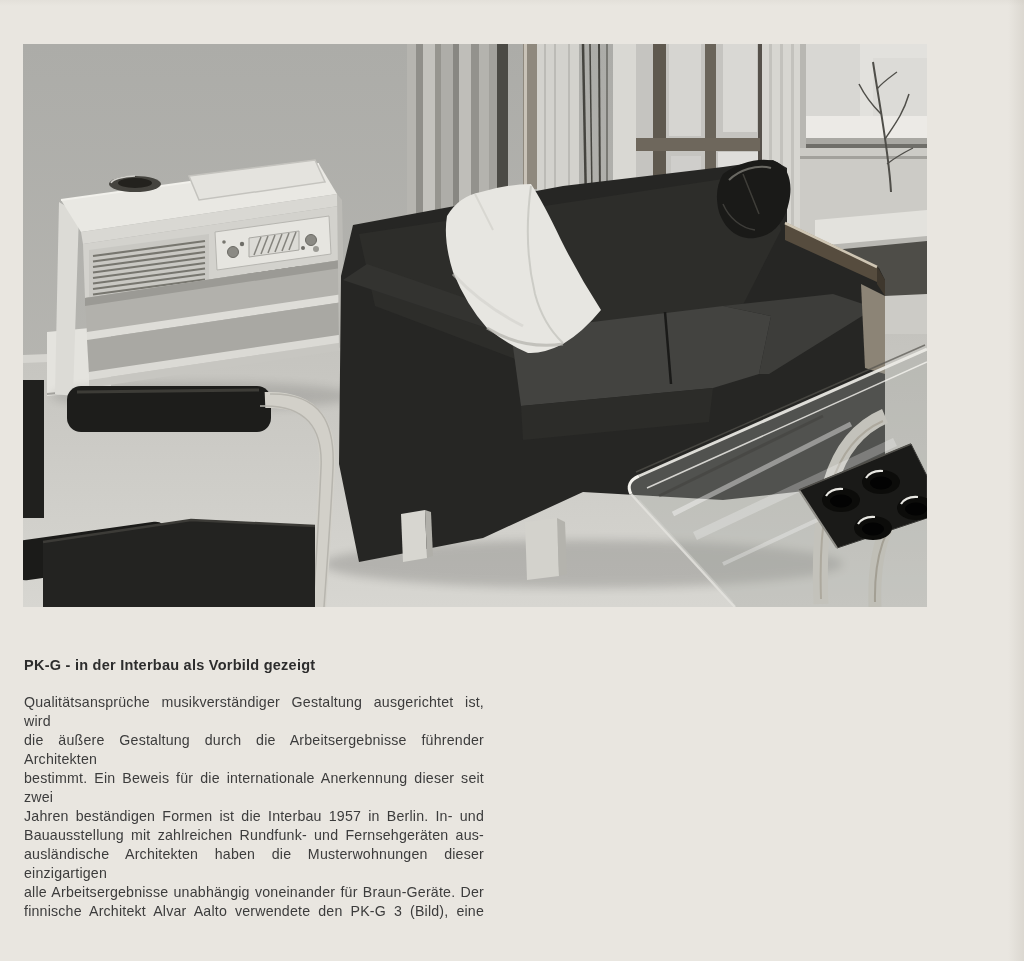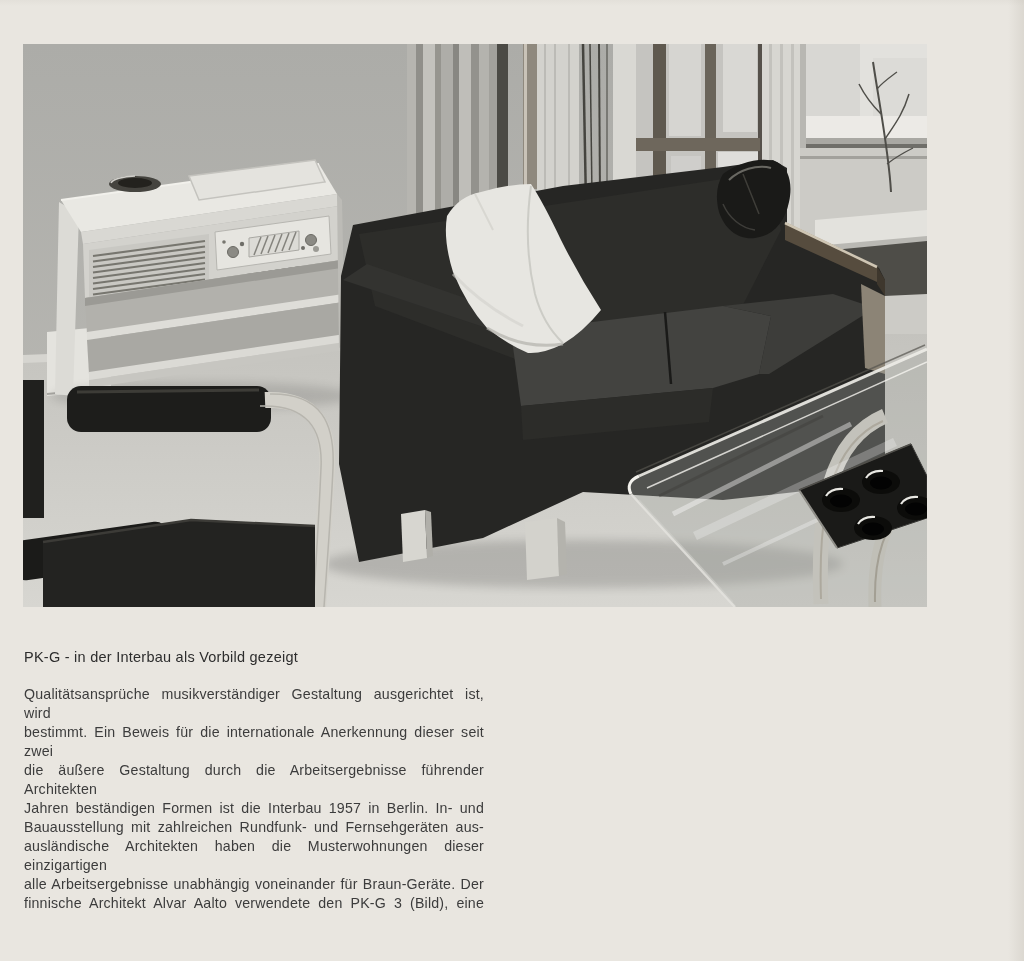--- a/index.html
+++ b/index.html
@@ -13,23 +13,23 @@
   .photo{
     position:absolute;left:23px;top:44px;width:904px;height:563px;
     background:#b3b2ae;
   }
   .photo svg{display:block;width:100%;height:100%;}
   .caption{
     position:absolute;left:24px;top:648px;width:460px;
     color:#3c3c3c;
   }
   .caption-heading{
-    font-size:14.5px;line-height:19px;font-weight:400;
+    font-size:14.5px;line-height:19px;font-weight:700;
     letter-spacing:.25px;color:#2d2d2d;
-    margin:0 0 18px 0;
+    margin:8px 0 18px 0;
   }
   .body-line{
     font-size:14.2px;line-height:19px;
     letter-spacing:.2px;word-spacing:1px;
     text-align:justify;text-align-last:justify;
   }
   .page-edge{
     position:absolute;top:0;right:0;width:16px;height:100%;
     background:linear-gradient(to right, rgba(120,112,98,0), rgba(120,112,98,0.12));
     pointer-events:none;
@@ -322,22 +322,22 @@
         </g>
       </g>
     </svg>
   </div>
 
   <div class="caption">
     <div class="caption-heading">PK-G - in der Interbau als Vorbild gezeigt</div>
 
     <div>
       <div class="body-line">Qualitätsansprüche musikverständiger Gestaltung ausgerichtet ist, wird</div>
+      <div class="body-line">die äußere Gestaltung durch die Arbeitsergebnisse führender Architekten</div>
       <div class="body-line">bestimmt. Ein Beweis für die internationale Anerkennung dieser seit zwei</div>
-      <div class="body-line">die äußere Gestaltung durch die Arbeitsergebnisse führender Architekten</div>
       <div class="body-line">Jahren beständigen Formen ist die Interbau 1957 in Berlin. In- und</div>
       <div class="body-line">Bauausstellung mit zahlreichen Rundfunk- und Fernsehgeräten aus-</div>
       <div class="body-line">ausländische Architekten haben die Musterwohnungen dieser einzigartigen</div>
       <div class="body-line">alle Arbeitsergebnisse unabhängig voneinander für Braun-Geräte. Der</div>
       <div class="body-line">finnische Architekt Alvar Aalto verwendete den PK-G 3 (Bild), eine</div>
 
     </div>
   </div>
 
   <div class="page-edge"></div>

